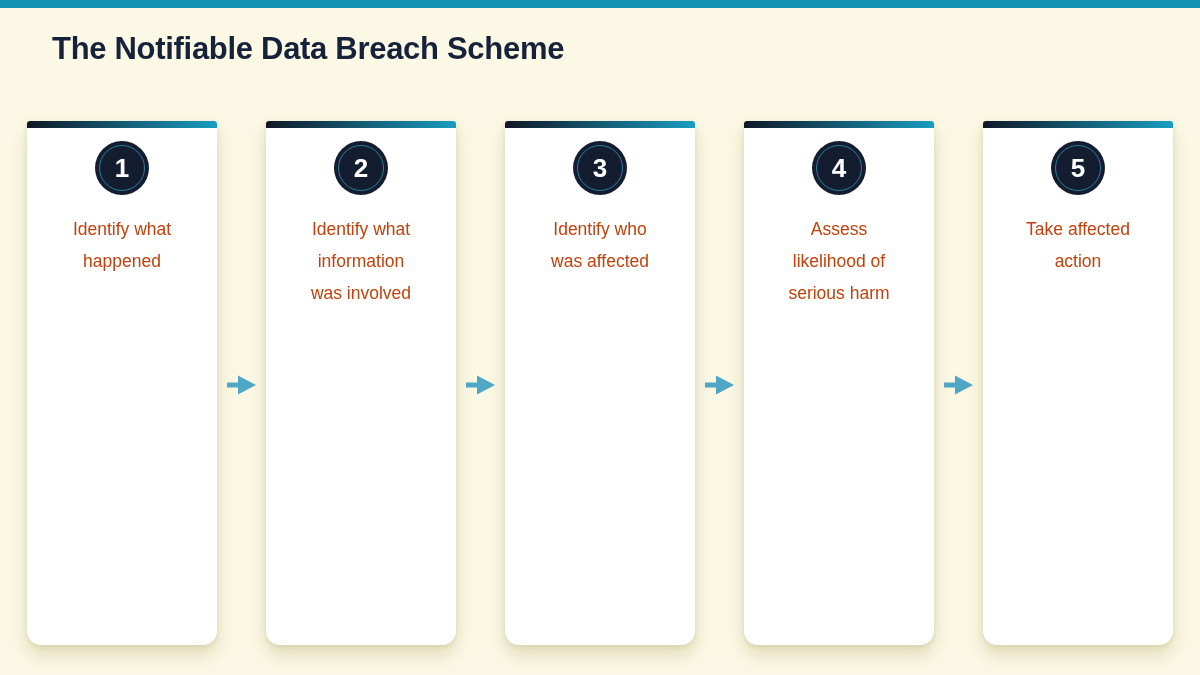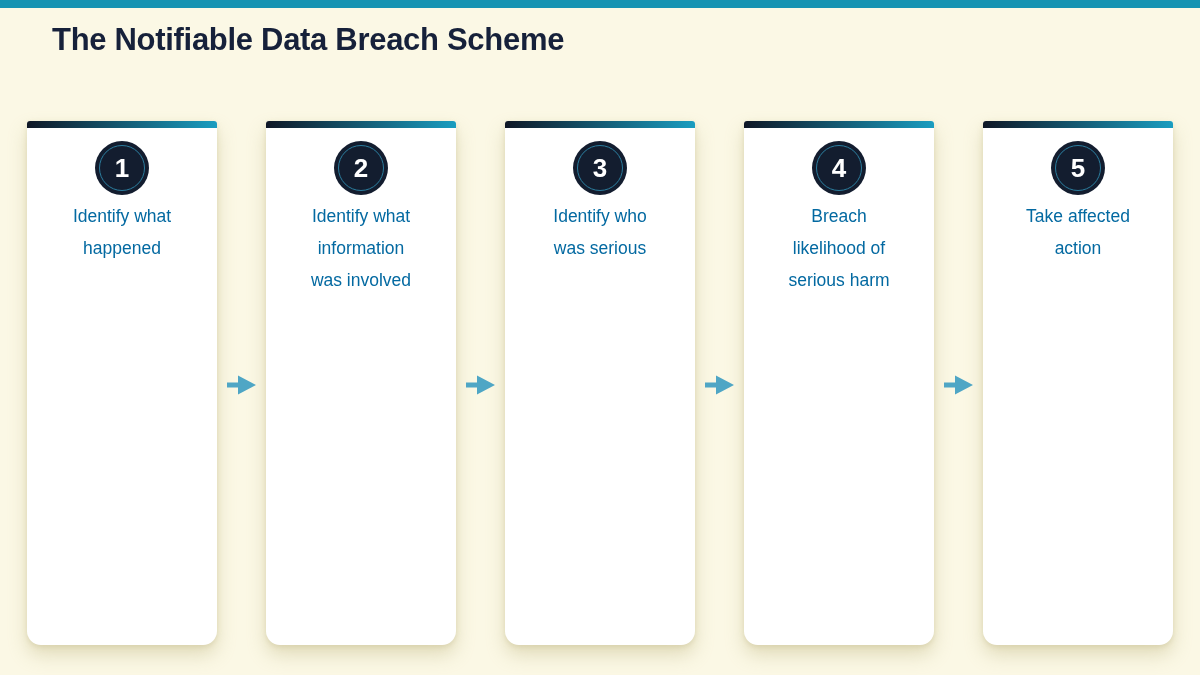--- a/index.html
+++ b/index.html
@@ -10,21 +10,21 @@
     font-family: "Liberation Sans", sans-serif;
   }
   .top-bar {
     position: absolute;
     left: 0; top: 0;
     width: 1200px; height: 8px;
     background: #1593B2;
   }
   .title {
     position: absolute;
-    left: 52px; top: 22px;
+    left: 52px; top: 31px;
     font-size: 31px;
     font-weight: 800;
     letter-spacing: -0.3px;
     color: #16213A;
     white-space: nowrap;
   }
   .card {
     position: absolute;
     top: 121px;
     width: 190px;
@@ -56,25 +56,25 @@
     inset: 4px;
     border: 1.5px solid #2B7D9E;
     border-radius: 50%;
   }
   .badge-number {
     color: #FFFFFF;
     font-size: 26px;
     font-weight: 700;
   }
   .step-label {
-    margin-top: 5px;
+    margin-top: 18px;
     padding: 0 10px;
     font-size: 17.5px;
     line-height: 32px;
-    color: #0369a1;
+    color: #c2410c;
     white-space: pre-line;
   }
   .arrow {
     position: absolute;
     top: 374px;
     width: 30px;
     height: 22px;
   }
   
   .card-1 { left: 27px; }
@@ -112,29 +112,29 @@
 information
 was involved</div>
 </div>
 
 <div class="card card-3">
   <div class="card-accent"></div>
   <div class="badge">
     <span class="badge-number">3</span>
   </div>
   <div class="step-label">Identify who
-was serious</div>
+was affected</div>
 </div>
 
 <div class="card card-4">
   <div class="card-accent"></div>
   <div class="badge">
     <span class="badge-number">4</span>
   </div>
-  <div class="step-label">Breach
+  <div class="step-label">Assess
 likelihood of
 serious harm</div>
 </div>
 
 <div class="card card-5">
   <div class="card-accent"></div>
   <div class="badge">
     <span class="badge-number">5</span>
   </div>
   <div class="step-label">Take affected

